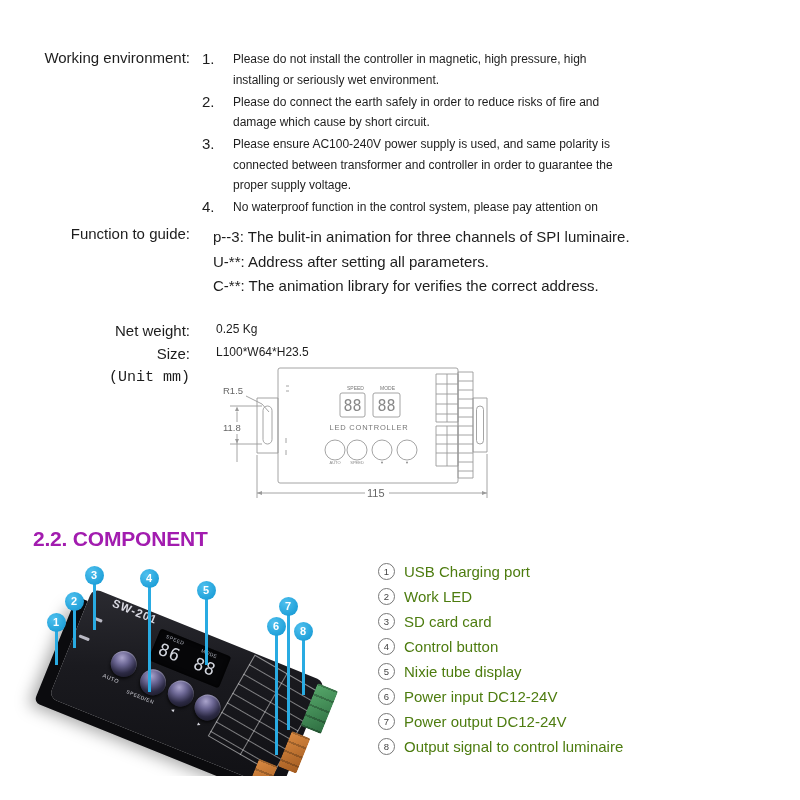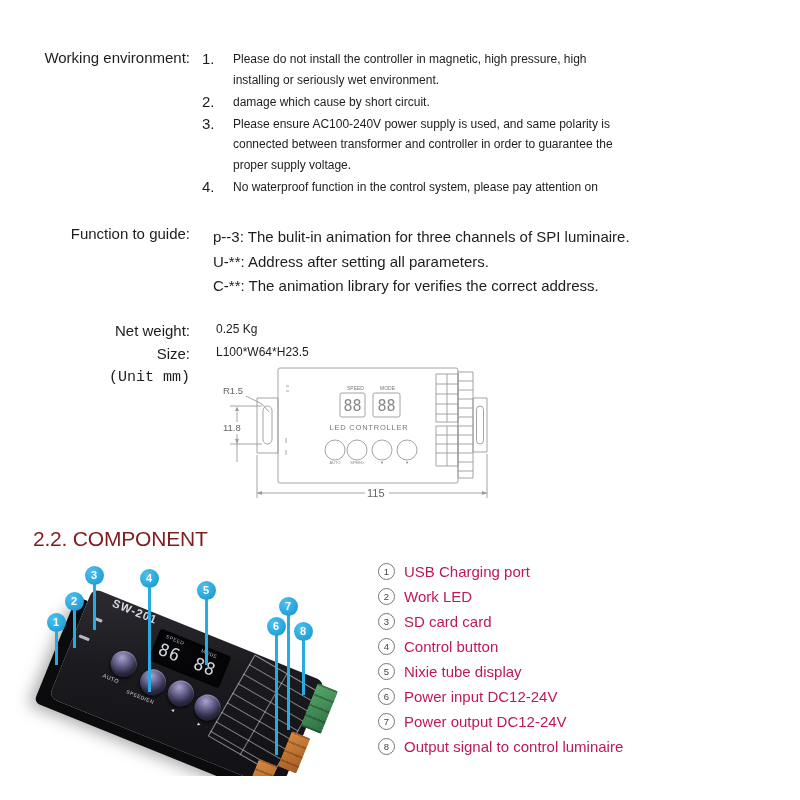--- a/index.html
+++ b/index.html
@@ -11,21 +11,21 @@
   .we-item{display:flex;margin-bottom:1.5px;}
   .we-num{width:31px;font-size:15px;line-height:20.5px;}
   .we-lines div{font-size:12px;line-height:20.5px;white-space:nowrap;}
   .fn-lines{position:absolute;left:213px;top:225px;}
   .fn-lines div{font-size:15px;line-height:24.6px;white-space:nowrap;}
   .spec-value{position:absolute;left:216px;font-size:12px;white-space:nowrap;}
   
   .drawing{position:absolute;left:222px;top:360px;}
   .drawing *{vector-effect:non-scaling-stroke;}
   
-  .heading{position:absolute;left:33px;top:527px;font-size:21px;font-weight:normal;color:#7f1d1d;letter-spacing:-0.2px;}
+  .heading{position:absolute;left:33px;top:527px;font-size:21px;font-weight:bold;color:#a21caf;letter-spacing:-0.2px;}
   
   .photo{position:absolute;left:38px;top:556px;width:322px;height:244px;}
   .device-wrap{position:absolute;left:55px;top:32px;transform:rotate(22deg);transform-origin:0 0;z-index:1;}
   .device-body{position:relative;width:250px;height:118px;border-radius:8px;
      background:linear-gradient(160deg,#2b2b31 0%,#1a1a1f 40%,#101014 100%);
      box-shadow:-14px 12px 0 -2px #0b0b0e,-22px 20px 16px -6px rgba(0,0,0,.35);}
   .model{position:absolute;left:24px;top:0px;font-size:11.5px;font-weight:bold;color:#d9d9e2;letter-spacing:1px;}
   .mark{position:absolute;background:#b9b9c4;border-radius:1px;}
   .display-panel{position:absolute;left:78px;top:12px;width:76px;height:34px;background:#060608;border-radius:3px;
      box-shadow:inset 0 0 4px #000;}
@@ -49,40 +49,41 @@
                 linear-gradient(135deg,#d98a42,#a35b20);}
   .callout-line{position:absolute;width:3px;background:#29abe2;z-index:2;}
   .callout{position:absolute;width:19px;height:19px;border-radius:50%;z-index:3;
      background:radial-gradient(circle at 35% 30%,#4fc0ee,#1e9fd8 75%);
      color:#fff;font-size:11px;font-weight:bold;display:flex;align-items:center;justify-content:center;}
   
   .comp-list{position:absolute;left:378px;top:562px;}
   .comp-item{display:flex;align-items:center;margin-bottom:7px;height:18px;}
   .comp-num{flex:0 0 auto;width:15px;height:15px;border:1px solid #777;border-radius:50%;
      display:flex;align-items:center;justify-content:center;font-size:9.5px;color:#444;margin-right:9px;}
-  .comp-label{font-size:15px;color:#be185d;white-space:nowrap;}
+  .comp-label{font-size:15px;color:#4d7c0f;white-space:nowrap;}
 </style>
 </head>
 <body>
 
 <div class="page">
 
   <div class="spec-label" style="top:49px;">Working environment:</div>
 
   <div class="we-items">
     <div class="we-item">
       <div class="we-num">1.</div>
       <div class="we-lines">
         <div>Please do not install the controller in magnetic, high pressure, high</div>
         <div>installing or seriously wet environment.</div>
       </div>
     </div>
     <div class="we-item">
       <div class="we-num">2.</div>
       <div class="we-lines">
+        <div>Please do connect the earth safely in order to reduce risks of fire and</div>
         <div>damage which cause by short circuit.</div>
       </div>
     </div>
     <div class="we-item">
       <div class="we-num">3.</div>
       <div class="we-lines">
         <div>Please ensure AC100-240V power supply is used, and same polarity is</div>
         <div>connected between transformer and controller in order to guarantee the</div>
         <div>proper supply voltage.</div>
       </div>

